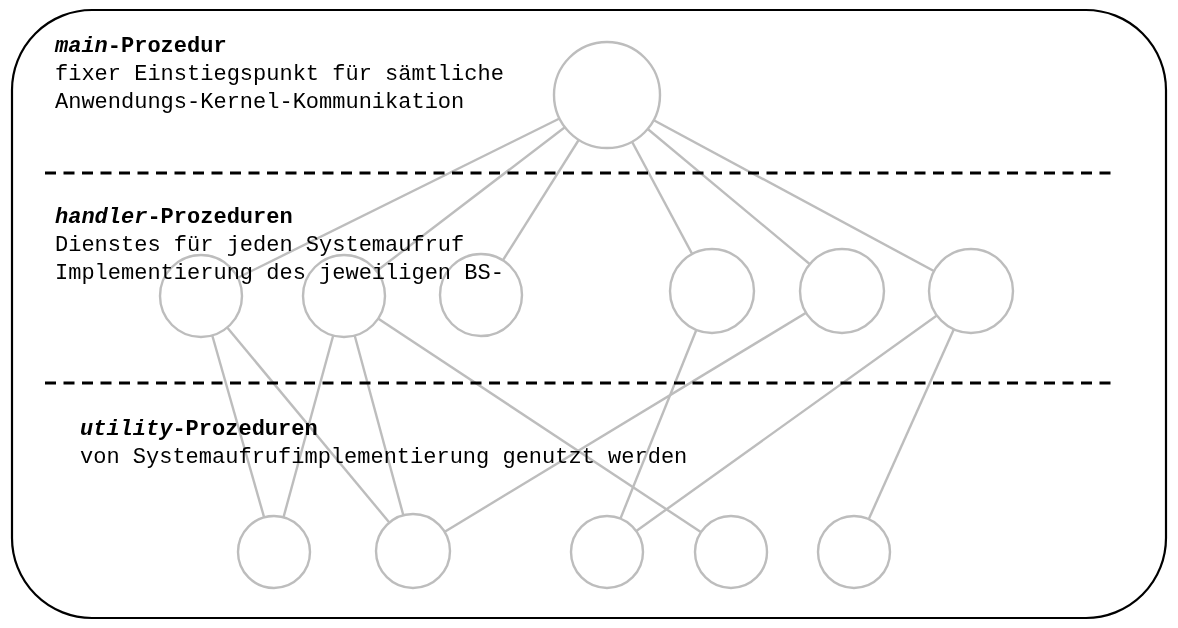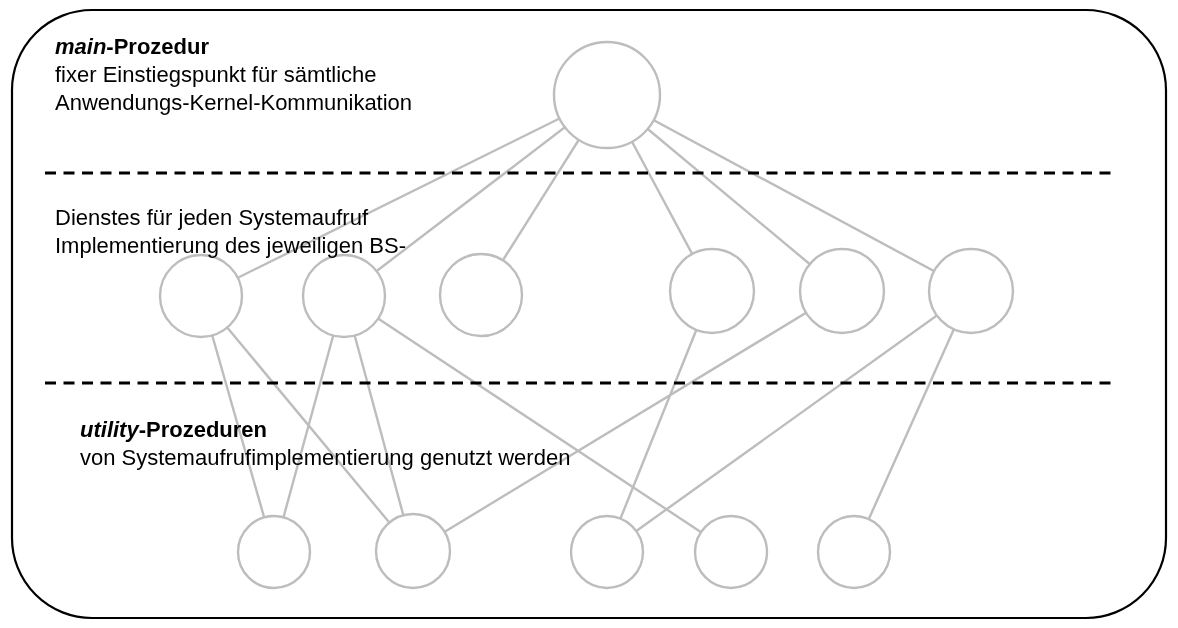--- a/index.html
+++ b/index.html
@@ -5,21 +5,21 @@
   html, body {
     margin: 0;
     padding: 0;
     background: #ffffff;
   }
   .stage {
     position: relative;
     width: 1178px;
     height: 628px;
     background: #ffffff;
-    font-family: Liberation Sans, sans-serif;
+    font-family: Liberation Mono, monospace;
     overflow: hidden;
   }
   .stage svg {
     position: absolute;
     left: 0;
     top: 0;
   }
   .label-block {
     position: absolute;
     color: #000000;
@@ -83,20 +83,21 @@
       </g>
   </svg>
 
   <div class="label-block block-main">
     <div class="block-title"><span class="t-em">main</span><span>-Prozedur</span></div>
     <div>fixer Einstiegspunkt für sämtliche</div>
     <div>Anwendungs-Kernel-Kommunikation</div>
   </div>
 
   <div class="label-block block-handler">
+    <div class="block-title"><span class="t-em">handler</span><span>-Prozeduren</span></div>
     <div>Dienstes für jeden Systemaufruf</div>
     <div>Implementierung des jeweiligen BS-</div>
   </div>
 
   <div class="label-block block-utility">
     <div class="block-title"><span class="t-em">utility</span><span>-Prozeduren</span></div>
     <div>von Systemaufrufimplementierung genutzt werden</div>
   </div>
 
 </div>

